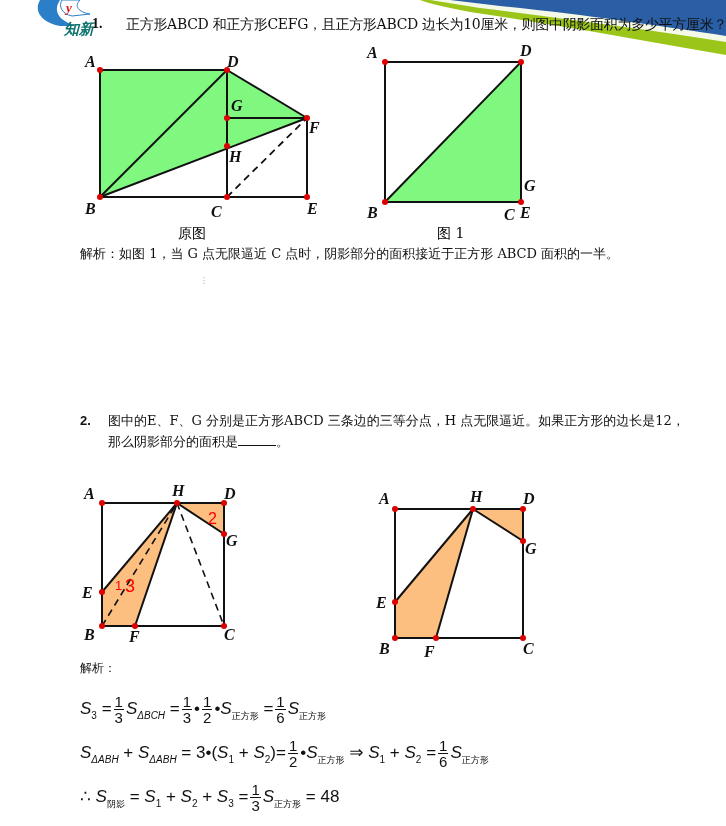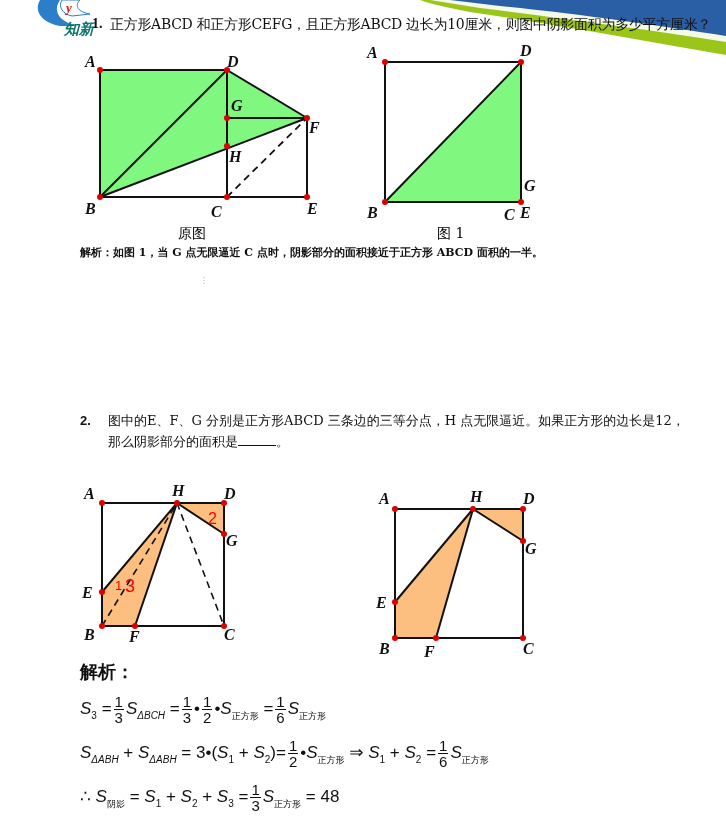--- a/index.html
+++ b/index.html
@@ -3,32 +3,32 @@
 <meta charset="utf-8">
 <style>
   html, body { margin: 0; padding: 0; background: #ffffff; }
   body { width: 726px; height: 826px; position: relative; overflow: hidden;
          font-family: "DejaVu Serif", "Liberation Serif", serif; color: #111; }
   .abs { position: absolute; }
   .header-deco { left: 0; top: 0; width: 726px; height: 60px; }
   .logo-text { left: 64px; top: 20px; font-size: 15px; font-weight: bold; font-style: italic; color: #0f766e; }
   .q-num { font-family: "Liberation Sans", sans-serif; font-weight: bold; font-size: 13px; }
   .q1-num { left: 92px; top: 16px; font-family: "Liberation Serif", serif; font-weight: bold; font-size: 14px; }
-  .q1-text { left: 110px; top: 16px; font-size: 14px; letter-spacing: -0.3px; white-space: nowrap; }
+  .q1-text { left: 126px; top: 16px; font-size: 14px; letter-spacing: -0.3px; white-space: nowrap; }
   .fig { position: absolute; }
   .fig svg { display: block; }
   .lbl { font-family: "Liberation Serif", serif; font-style: italic; font-weight: bold; font-size: 16px; fill: #111; }
   .caption { font-size: 14px; }
-  .analysis1 { left: 80px; top: 245px; font-size: 11px; white-space: nowrap; font-weight: bold; }
+  .analysis1 { left: 80px; top: 245px; font-size: 13px; white-space: nowrap; }
   .dots { left: 200px; top: 276px; font-size: 8px; color: #999; }
   .q2-num { left: 80px; top: 413px; font-size: 13px; }
   .q2-line1 { left: 108px; top: 412px; font-size: 13px; white-space: nowrap; }
   .q2-line2 { left: 108px; top: 433px; font-size: 13px; white-space: nowrap; }
   .blank { display: inline-block; width: 38px; border-bottom: 1.5px solid #111; height: 12px; vertical-align: baseline; }
-  .analysis2 { left: 80px; top: 660px; font-size: 18px; font-weight: bold; }
+  .analysis2 { left: 80px; top: 660px; font-size: 12px; }
   .formula { position: absolute; left: 80px; font-family: Liberation Sans, sans-serif; font-size: 17px; white-space: nowrap; }
   .formula i { font-style: italic; }
   .sub { font-size: 10px; vertical-align: -5px; }
   .subcn { font-size: 9px; vertical-align: -5px; font-style: normal; }
   .frac { display: inline-block; vertical-align: middle; text-align: center; margin: 0 2px; }
   .frac span { display: block; line-height: 15px; font-size: 15px; }
   .frac .num { border-bottom: 1px solid #111; padding: 0 1px; }
 </style>
 </head>
 <body>

